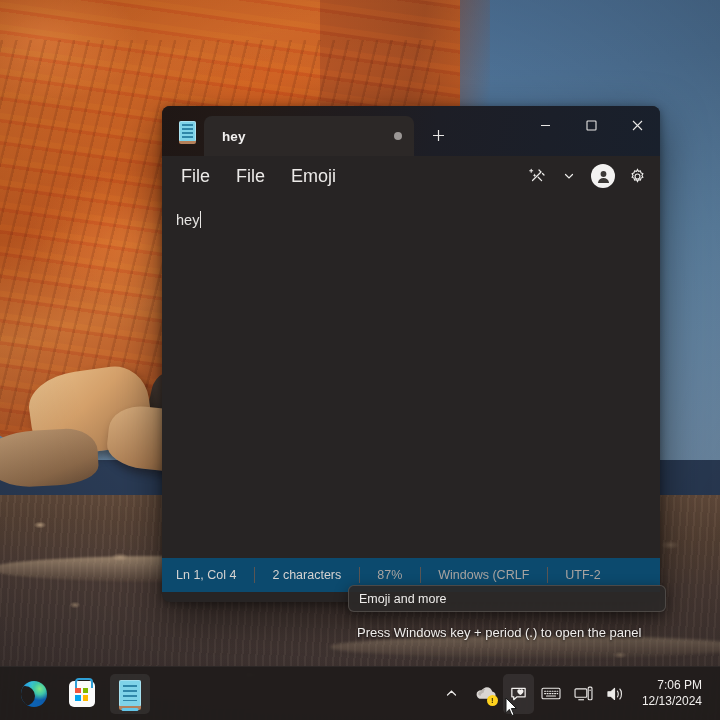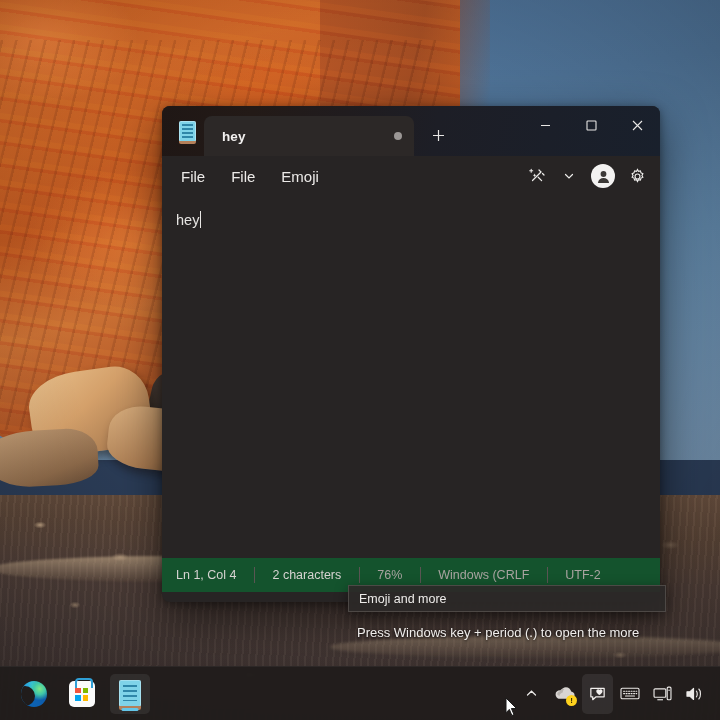--- a/index.html
+++ b/index.html
@@ -201,21 +201,21 @@
     width:46px; height:38px; display:flex; align-items:center; justify-content:center;
     color:#e9e7e5;
   }
   .np-wc svg{ display:block; }
 
   .np-menubar{
     height:40px; background:#272424; display:flex; align-items:center;
     padding:0 6px 0 8px; position:relative;
   }
   .np-menu-item{
-    padding:6px 11px; font-size:15px; color:#eceae8; border-radius:4px; margin-right:4px;
+    padding:6px 11px; font-size:18px; color:#eceae8; border-radius:4px; margin-right:4px;
   }
   .np-menubar-right{
     position:absolute; right:8px; top:0; height:40px; display:flex; align-items:center; gap:2px;
   }
   .np-tool{
     width:30px; height:30px; display:flex; align-items:center; justify-content:center;
     border-radius:5px; color:#ecebe9;
   }
   .np-avatar{
     width:24px; height:24px; border-radius:50%; background:#f3f2f1;
@@ -226,37 +226,37 @@
   }
   .np-text{
     font-size:14.5px; color:#e6e4e2; line-height:1.45; white-space:pre;
     font-family:"Liberation Sans", sans-serif; display:inline-block;
   }
   .np-caret{
     display:inline-block; width:1px; height:17px; background:#e8e6e4;
     vertical-align:-3px; margin-left:1px;
   }
   .np-statusbar{
-    height:34px; background:#14532d; display:flex; align-items:center;
+    height:34px; background:#0c4a6e; display:flex; align-items:center;
     padding-left:14px; font-size:12.5px; color:#d6d3d1;
   }
   .sb-item{ position:relative; padding-right:18px; }
   .sb-item + .sb-item{ padding-left:18px; }
   .sb-item + .sb-item::before{
     content:""; position:absolute; left:0; top:50%; transform:translateY(-50%);
     width:1px; height:16px; background:#5a5553;
   }
   .sb-dim{ color:#a9a4a1; }
 
   
   #emoji-tooltip{
     position:absolute; left:348px; top:585px; width:318px; height:27px;
     background:rgba(44,41,40,.93);
     border:1px solid rgba(110,104,100,.5);
-    border-radius:0;
+    border-radius:6px;
     display:flex; align-items:center; padding-left:10px;
     font-size:12.5px; color:#eeecea;
     box-shadow:0 4px 14px rgba(0,0,0,.45);
   }
   #hint-text{
     position:absolute; left:357px; top:625px; width:320px;
     font-size:13px; color:#f0eeec;
     text-shadow:0 1px 3px rgba(0,0,0,.85);
     white-space:nowrap;
   }
@@ -443,30 +443,30 @@
     </div>
   </div>
 
   <div class="np-editor">
     <span class="np-text">hey</span><span class="np-caret"></span>
   </div>
 
   <div class="np-statusbar">
     <div class="sb-item">Ln 1, Col 4</div>
     <div class="sb-item">2 characters</div>
-    <div class="sb-item sb-dim">76%</div>
+    <div class="sb-item sb-dim">87%</div>
     <div class="sb-item sb-dim">Windows (CRLF</div>
     <div class="sb-item sb-dim">UTF-2</div>
   </div>
 </div>
 
 <div id="emoji-tooltip">
   <span>Emoji and more</span>
 </div>
-<div id="hint-text">Press Windows key + period (.) to open the more</div>
+<div id="hint-text">Press Windows key + period (.) to open the panel</div>
 
 <div id="taskbar">
   <div class="tb-left">
     <div class="tb-app">
       <div class="edge-icon"></div>
     </div>
     <div class="tb-app">
       <div class="store-icon">
         <div class="store-grid">
             <i></i>
@@ -516,20 +516,24 @@
         <path d="M17 4.4v.01" stroke-linecap="round" stroke-width="1.6"></path>
       </svg>
     </div>
     <div class="tray-btn">
       <svg width="19" height="16" viewBox="0 0 20 17" fill="none" stroke="currentColor" stroke-width="1.2" stroke-linejoin="round">
         <path d="M2 6.2h3L9 2.6v11.8L5 10.8H2z" fill="currentColor"></path>
         <path d="M12 5.4c1.2 1 1.2 5.2 0 6.2" stroke-linecap="round"></path>
         <path d="M14.6 3.2c2.3 1.9 2.3 8.7 0 10.6" stroke-linecap="round"></path>
       </svg>
     </div>
+    <div id="clock">
+      <span>7:06 PM</span>
+      <span>12/13/2024</span>
+    </div>
   </div>
 </div>
 
 <div id="cursor">
   <svg width="14" height="20" viewBox="0 0 14 20">
     <path d="M1 1l10.5 10.5H6.4l2.6 6.1-2.1.9-2.6-6.1L1 15.8z" fill="#ffffff" stroke="#1b1b1b" stroke-width="1"></path>
   </svg>
 </div>
 
 </body></html>

